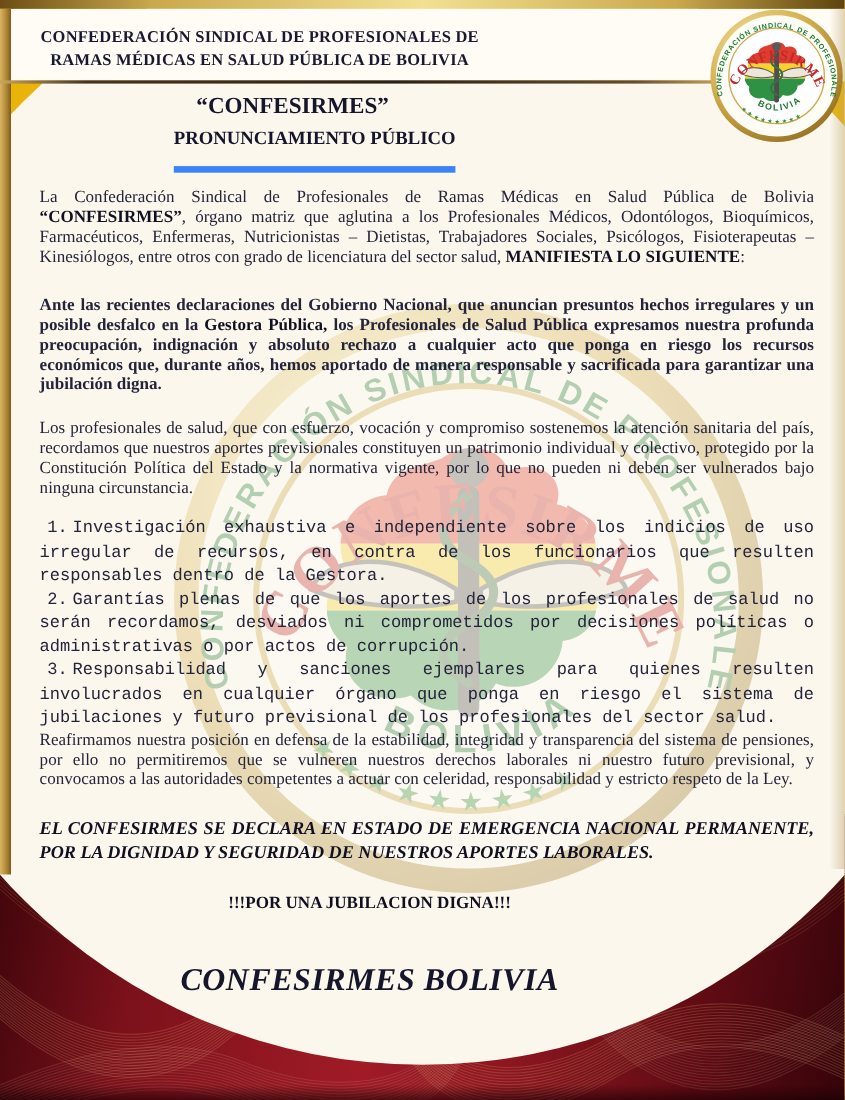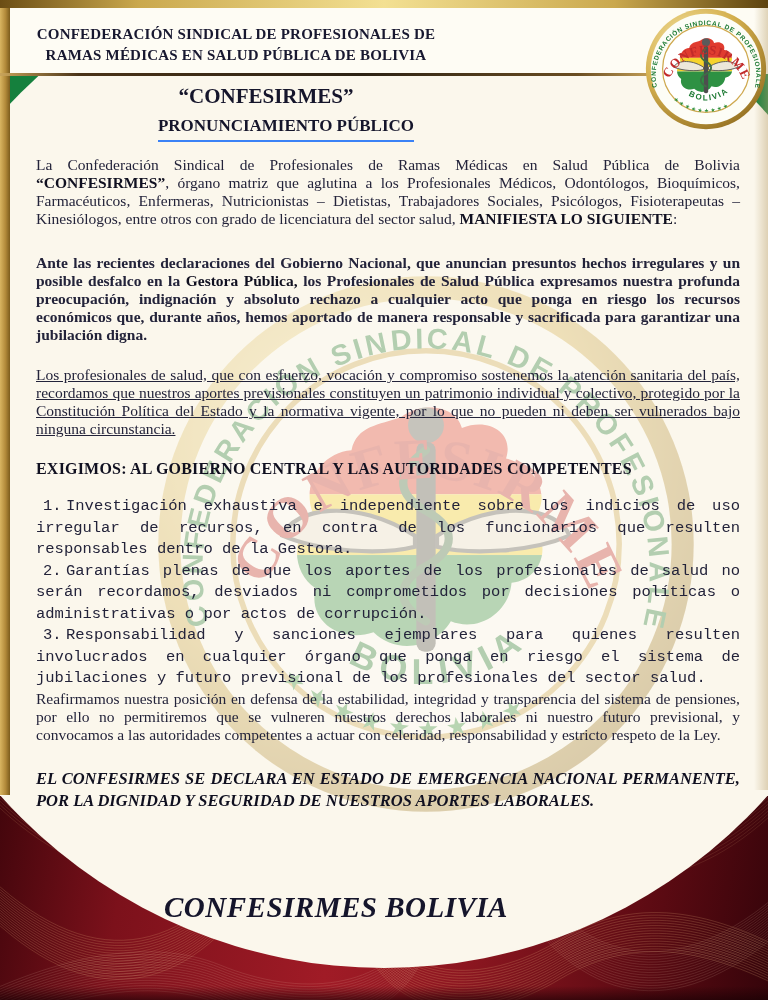--- a/index.html
+++ b/index.html
@@ -1,19 +1,19 @@
 <!DOCTYPE html>
 <html><head>
 <meta charset="utf-8">
 <style>
   html,body{margin:0;padding:0;background:#e9e4d8;}
   *{box-sizing:border-box;}
   #page{
     position:relative;width:768px;height:1000px;overflow:hidden;
-    background:#15803d;
+    background:#eab308;
     font-family:"Liberation Serif","DejaVu Serif",serif;
     color:#23233a;
   }
   
   .top-gold-bar{position:absolute;left:0;top:0;width:768px;height:8px;z-index:5;
     background:linear-gradient(90deg,#6b4d14 0%,#caa84d 18%,#f3e092 50%,#caa84d 80%,#5d430f 100%);}
   .left-gold-bar{position:absolute;left:0;top:8px;width:10px;height:787px;z-index:5;
     background:linear-gradient(90deg,#d9b561 0%,#b28a3a 55%,#7c5c1c 100%);}
   .right-shade{position:absolute;right:0;top:8px;width:14px;height:782px;z-index:5;
     background:linear-gradient(90deg,rgba(201,176,128,0) 0%,rgba(186,162,112,.45) 100%);}
@@ -32,36 +32,36 @@
   .org-seal{position:absolute;left:644px;top:7px;width:124px;height:124px;z-index:7;}
   .org-watermark{position:absolute;left:150px;top:268px;width:552px;height:552px;opacity:.32;z-index:2;}
   
   .header-col{position:absolute;left:6px;top:24px;width:460px;text-align:center;z-index:6;}
   .org-title{font-weight:bold;font-size:15px;line-height:21px;color:#181830;letter-spacing:.2px;}
   
   .content{position:absolute;left:36px;top:82px;width:704px;z-index:3;}
   .center-col{width:460px;text-align:center;}
   .acronym-line{font-weight:bold;font-size:21px;line-height:25px;color:#15152b;margin:2px 0 6px 0;}
   .doc-title{font-size:17px;line-height:21px;font-weight:bold;color:#15152b;margin:0 0 0 40px;}
-  .doc-title span{display:inline-block;border-bottom:2px solid #3b82f6;padding-bottom:4px;}
+  .doc-title span{display:inline-block;border-bottom:6px solid #3b82f6;padding-bottom:15px;}
   .para{font-size:15.5px;line-height:18px;text-align:justify;margin:0;}
   .p1{margin-top:14px;}
   .p2{margin-top:26px;font-weight:bold;}
-  .p3{margin-top:22px;text-decoration:underline;}
+  .p3{margin-top:22px;}
   .para b{color:#101020;}
   .demands-heading{font-size:16px;line-height:21px;font-weight:bold;color:#101020;margin:20px 0 0 0;letter-spacing:.2px;}
   .demands{margin-top:17px;}
   .demand{font-size:15.5px;line-height:21.5px;text-align:justify;margin:0;font-family:Liberation Mono, monospace;}
   .demand .num{display:inline-block;min-width:30px;padding-left:7px;}
   .closing{margin-top:0;}
   .declaration{font-size:16.5px;line-height:22px;font-weight:bold;color:#101020;text-align:justify;margin:24px 0 0 0;font-style:italic;}
   .slogan{font-weight:bold;font-size:15.5px;line-height:21px;color:#101020;text-align:center;width:600px;margin:0;}
   .slogan1{margin-top:24px;}
   .sig-block{position:absolute;left:36px;top:874px;width:600px;text-align:center;z-index:3;}
-  .signature{font-weight:bold;font-style:italic;font-size:29px;line-height:34px;color:#15152b;letter-spacing:.5px;margin-top:16px;}
+  .signature{font-weight:bold;font-style:italic;font-size:29px;line-height:34px;color:#15152b;letter-spacing:.5px;}
   .dateline{font-weight:bold;font-style:italic;font-size:20px;line-height:26px;color:#15152b;margin-top:3px;}
 </style>
 </head>
 <body>
 
 <svg width="0" height="0" style="position:absolute" aria-hidden="true">
   <defs>
     <radialGradient id="goldGrad" cx="35%" cy="30%" r="80%">
       <stop offset="0%" stop-color="#f7e7a8"></stop>
       <stop offset="55%" stop-color="#d4af4e"></stop>
@@ -200,31 +200,31 @@
       <div class="acronym-line">“CONFESIRMES”</div>
       <div class="doc-title">
         <span>PRONUNCIAMIENTO PÚBLICO</span>
       </div>
     </div>
 
     <p class="para p1"><span>La Confederación Sindical de Profesionales de Ramas Médicas en Salud Pública de Bolivia </span><b>“CONFESIRMES”</b><span>, órgano matriz que aglutina a los Profesionales Médicos, Odontólogos, Bioquímicos, Farmacéuticos, Enfermeras, Nutricionistas – Dietistas, Trabajadores Sociales, Psicólogos, Fisioterapeutas – Kinesiólogos, entre otros con grado de licenciatura del sector salud, </span><b>MANIFIESTA LO SIGUIENTE</b><span>:</span></p>
     <p class="para p2"><span>Ante las recientes declaraciones del Gobierno Nacional, que anuncian presuntos hechos irregulares y un posible desfalco en la </span><b>Gestora Pública,</b><span> los Profesionales de Salud Pública expresamos nuestra profunda preocupación, indignación y absoluto rechazo a cualquier acto que ponga en riesgo los recursos económicos que, durante años, hemos aportado de manera responsable y sacrificada para garantizar una jubilación digna.</span></p>
     <p class="para p3">Los profesionales de salud, que con esfuerzo, vocación y compromiso sostenemos la atención sanitaria del país, recordamos que nuestros aportes previsionales constituyen un patrimonio individual y colectivo, protegido por la Constitución Política del Estado y la normativa vigente, por lo que no pueden ni deben ser vulnerados bajo ninguna circunstancia.</p>
 
-    <p class="demands-heading">EXIGIMOS: AL GOBIERNO CENTRAL Y LAS AUTORIDADES COMPETENTES</p>
 
     <div class="demands">
       <p class="demand"><span class="num">1.</span><span>Investigación exhaustiva e independiente sobre los indicios de uso irregular de recursos, en contra de los funcionarios que resulten responsables dentro de la Gestora.</span></p>
       <p class="demand"><span class="num">2.</span><span>Garantías plenas de que los aportes de los profesionales de salud no serán recordamos, desviados ni comprometidos por decisiones políticas o administrativas o por actos de corrupción.</span></p>
       <p class="demand"><span class="num">3.</span><span>Responsabilidad y sanciones ejemplares para quienes resulten involucrados en cualquier órgano que ponga en riesgo el sistema de jubilaciones y futuro previsional de los profesionales del sector salud.</span></p>
     </div>
 
     <p class="para closing">Reafirmamos nuestra posición en defensa de la estabilidad, integridad y transparencia del sistema de pensiones, por ello no permitiremos que se vulneren nuestros derechos laborales ni nuestro futuro previsional, y convocamos a las autoridades competentes a actuar con celeridad, responsabilidad y estricto respeto de la Ley.</p>
 
     <p class="declaration">EL CONFESIRMES SE DECLARA EN ESTADO DE EMERGENCIA NACIONAL PERMANENTE, POR LA DIGNIDAD Y SEGURIDAD DE NUESTROS APORTES LABORALES.</p>
 
+    <p class="slogan slogan1">!!!POR UNA JUBILACION DIGNA!!!</p>
   </div>
 
   <div class="sig-block">
     <div class="signature">CONFESIRMES BOLIVIA</div>
   </div>
 
 </div>
 
 </body></html>

